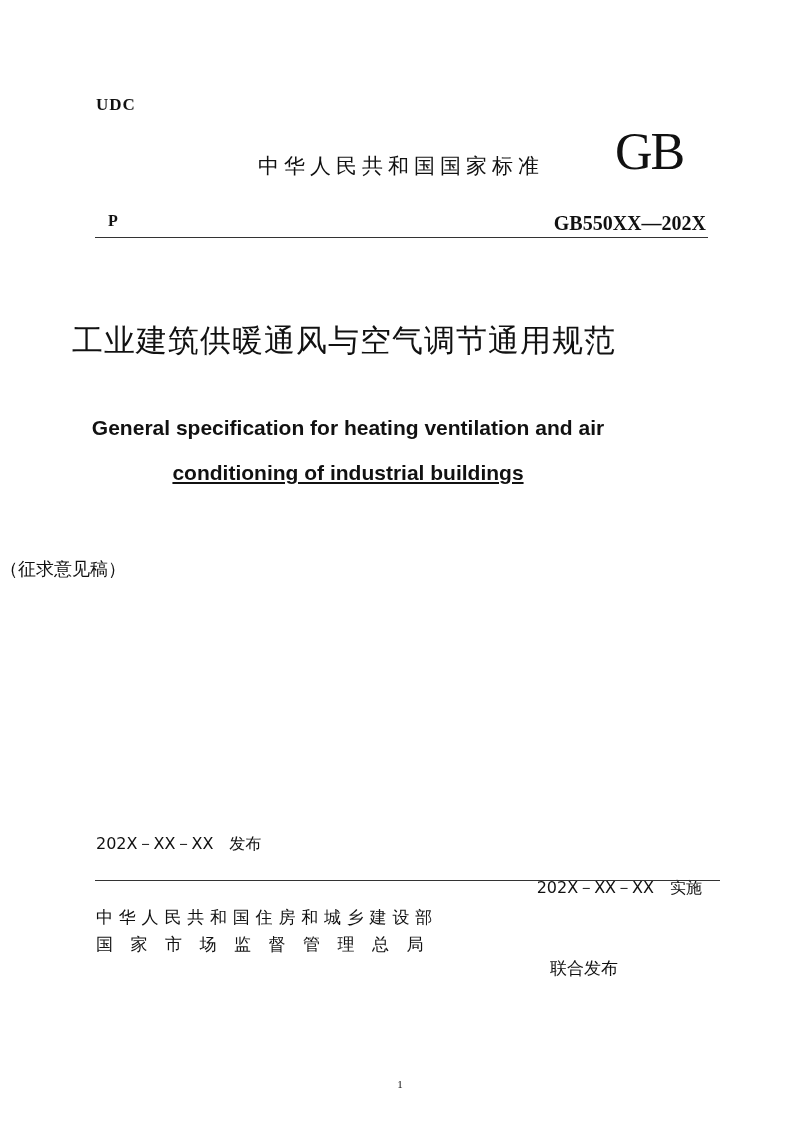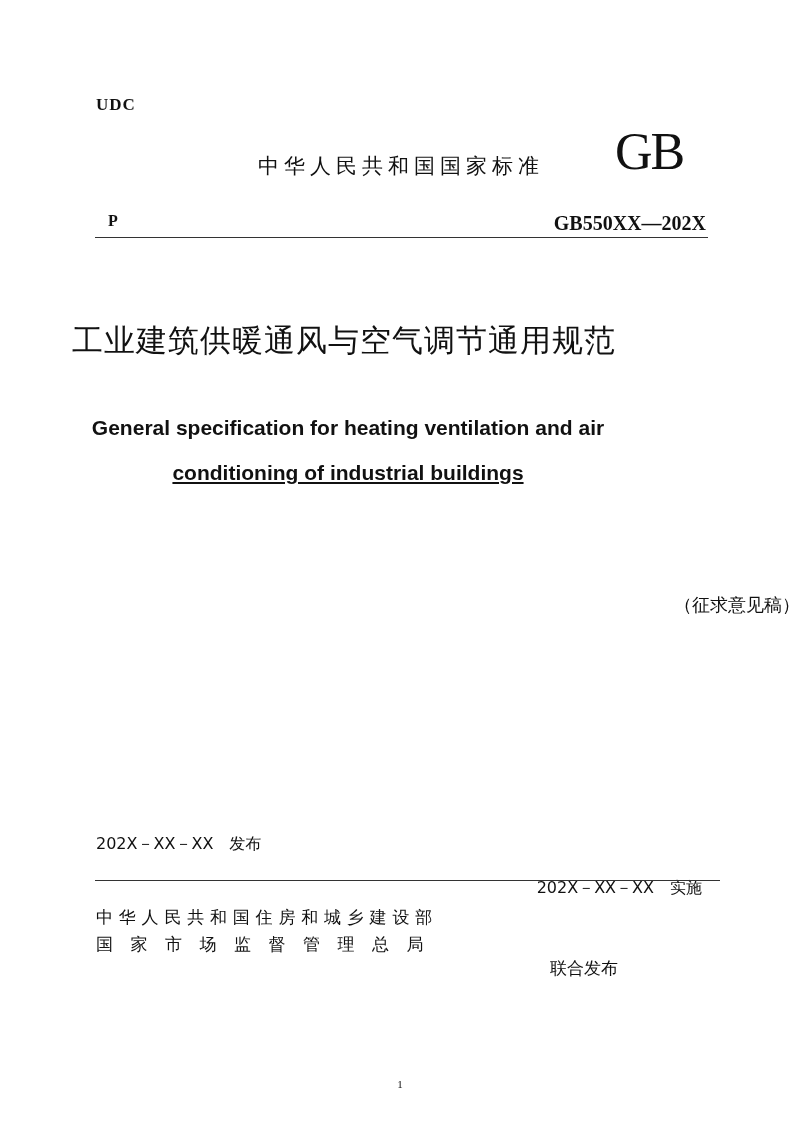--- a/index.html
+++ b/index.html
@@ -8,21 +8,21 @@
   .udc { left: 96px; top: 95px; font-family: "Liberation Serif", serif; font-weight: bold; font-size: 17px; letter-spacing: 1px; }
   .national { left: 258px; top: 152px; font-size: 21px; letter-spacing: 5px; }
   .gb-logo { left: 586px; top: 112px; font-family: "Liberation Serif", serif; font-weight: normal; font-size: 52px; line-height: 80px; letter-spacing: -2px; margin-left: 29px; }
   .pclass { left: 108px; top: 212px; font-family: "Liberation Serif", serif; font-weight: bold; font-size: 16px; }
   .stdno { right: 94px; top: 212px; font-family: "Liberation Serif", serif; font-weight: bold; font-size: 20px; }
   .rule-top { left: 95px; top: 237px; width: 613px; height: 1px; background: #333; }
   .title-cn { left: 0; width: 688px; top: 320px; text-align: center; font-size: 31px; letter-spacing: 1px; }
   .title-en { left: 0; width: 696px; text-align: center; font-family: "Liberation Sans", sans-serif; font-weight: bold; font-size: 21px; }
   .title-en.l1 { top: 416px; }
   .title-en.l2 { top: 461px; text-decoration: underline; }
-  .draft { left: 0; width: 800px; top: 557px; text-align: right; font-size: 18px; margin-top: 36px; }
+  .draft { left: 0; width: 800px; top: 557px; text-align: left; font-size: 18px; }
   .date-issue { left: 96px; top: 834px; font-size: 16px; }
   .date-impl { right: 98px; top: 834px; font-size: 16px; margin-top: 44px; }
   .rule-bottom { left: 95px; top: 880px; width: 625px; height: 1px; background: #333; }
   .issuer { left: 96px; font-size: 17px; }
   .issuer.r1 { top: 906px; letter-spacing: 5.8px; }
   .issuer.r2 { top: 933px; letter-spacing: 17.5px; }
   .joint { left: 550px; top: 929px; font-size: 17px; margin-top: 28px; }
   .page-no { left: 0; width: 800px; top: 1078px; text-align: center; font-family: "Liberation Serif", serif; font-size: 11px; }
 </style>
 </head>

